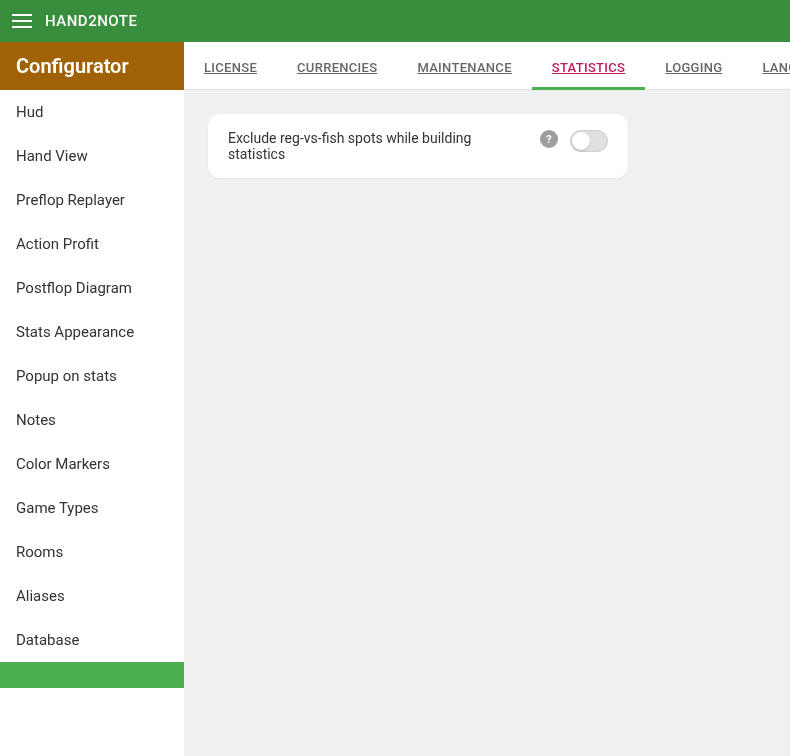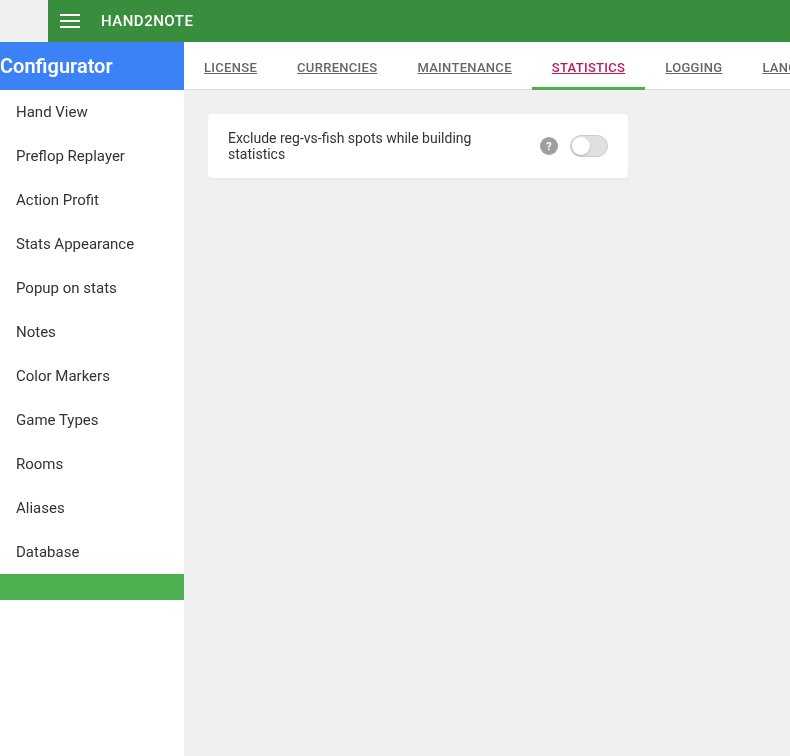--- a/index.html
+++ b/index.html
@@ -16,22 +16,21 @@
       background: #f0f0f0;
     }
 
     
     .top-bar {
       display: flex;
       align-items: center;
       background: #388e3c;
       height: 42px;
       padding: 13px 12px;
-      gap: 21px;
-      margin-left: 48px;
+      gap: 13px;
     }
 
     .top-bar-menu-icon {
       cursor: pointer;
       display: flex;
       flex-direction: column;
       gap: 4px;
     }
 
     .top-bar-menu-icon span {
@@ -56,25 +55,25 @@
 
     
     .sidebar {
       width: 184px;
       background: white;
       overflow-y: auto;
       flex-shrink: 0;
     }
 
     .sidebar-title {
-      background: #3b82f6;
+      background: #a16207;
       color: white;
       font-size: 20px;
       font-weight: 600;
-      padding: 10px 16px 10px 0;
+      padding: 10px 16px 10px 16px;
       height: 48px;
       display: flex;
       align-items: center;
     }
 
     .sidebar-item {
       padding: 13px 16px;
       font-size: 15px;
       color: #333;
       cursor: pointer;
@@ -125,23 +124,23 @@
     
     .content-area {
       flex: 1;
       padding: 24px;
       overflow-y: auto;
     }
 
     
     .option-row {
       display: flex;
-      align-items: center;
-      background: white;
-      border-radius: 4px;
+      align-items: flex-start;
+      background: white;
+      border-radius: 12px;
       padding: 16px 20px;
       gap: 12px;
       max-width: 420px;
       box-shadow: 0 1px 2px rgba(0,0,0,0.05);
     }
 
     .option-label {
       font-size: 14px;
       color: #333;
       flex: 1;
@@ -198,27 +197,33 @@
   </div>
   <span class="top-bar-title">HAND2NOTE</span>
 </div>
 
 <div class="layout">
 
   <div class="sidebar">
     <div class="sidebar-title">Configurator</div>
 
     <div class="sidebar-item">
+      <span>Hud</span>
+    </div>
+    <div class="sidebar-item">
       <span>Hand View</span>
     </div>
     <div class="sidebar-item">
       <span>Preflop Replayer</span>
     </div>
     <div class="sidebar-item">
       <span>Action Profit</span>
+    </div>
+    <div class="sidebar-item">
+      <span>Postflop Diagram</span>
     </div>
     <div class="sidebar-item">
       <span>Stats Appearance</span>
     </div>
     <div class="sidebar-item">
       <span>Popup on stats</span>
     </div>
     <div class="sidebar-item">
       <span>Notes</span>
     </div>

